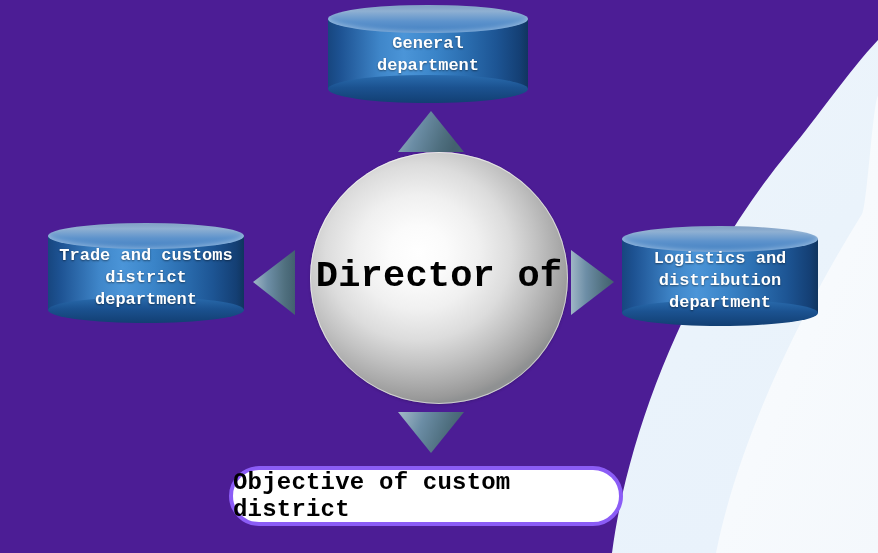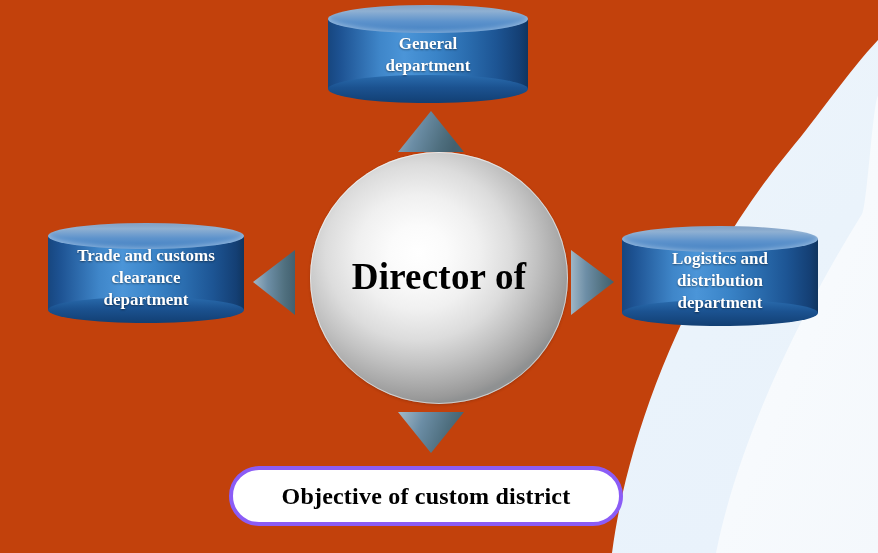--- a/index.html
+++ b/index.html
@@ -5,23 +5,23 @@
 <style>
   html, body {
     margin: 0;
     padding: 0;
     background: #ffffff;
   }
   #stage {
     position: relative;
     width: 878px;
     height: 553px;
-    background: #c2410c;
+    background: #4c1d95;
     overflow: hidden;
-    font-family: Liberation Serif, serif;
+    font-family: Liberation Mono, monospace;
   }
 
   
   .bg-layer {
     position: absolute;
     inset: 0;
     pointer-events: none;
   }
 
   
@@ -207,21 +207,21 @@
       <div>department</div>
     </div>
   </div>
 
   <div class="cyl" style="left:48px; top:223px; width:196px; height:100px;">
     <div class="cyl-body" style="top:13px; bottom:13px;"></div>
     <div class="cyl-bottom" style="height:26px;"></div>
     <div class="cyl-top" style="height:26px;"></div>
     <div class="cyl-label" style="top:22px;">
       <div>Trade and customs</div>
-      <div>clearance</div>
+      <div>district</div>
       <div>department</div>
     </div>
   </div>
 
   <div class="cyl" style="left:622px; top:226px; width:196px; height:100px;">
     <div class="cyl-body" style="top:13px; bottom:13px;"></div>
     <div class="cyl-bottom" style="height:26px;"></div>
     <div class="cyl-top" style="height:26px;"></div>
     <div class="cyl-label" style="top:22px;">
       <div>Logistics and</div>

